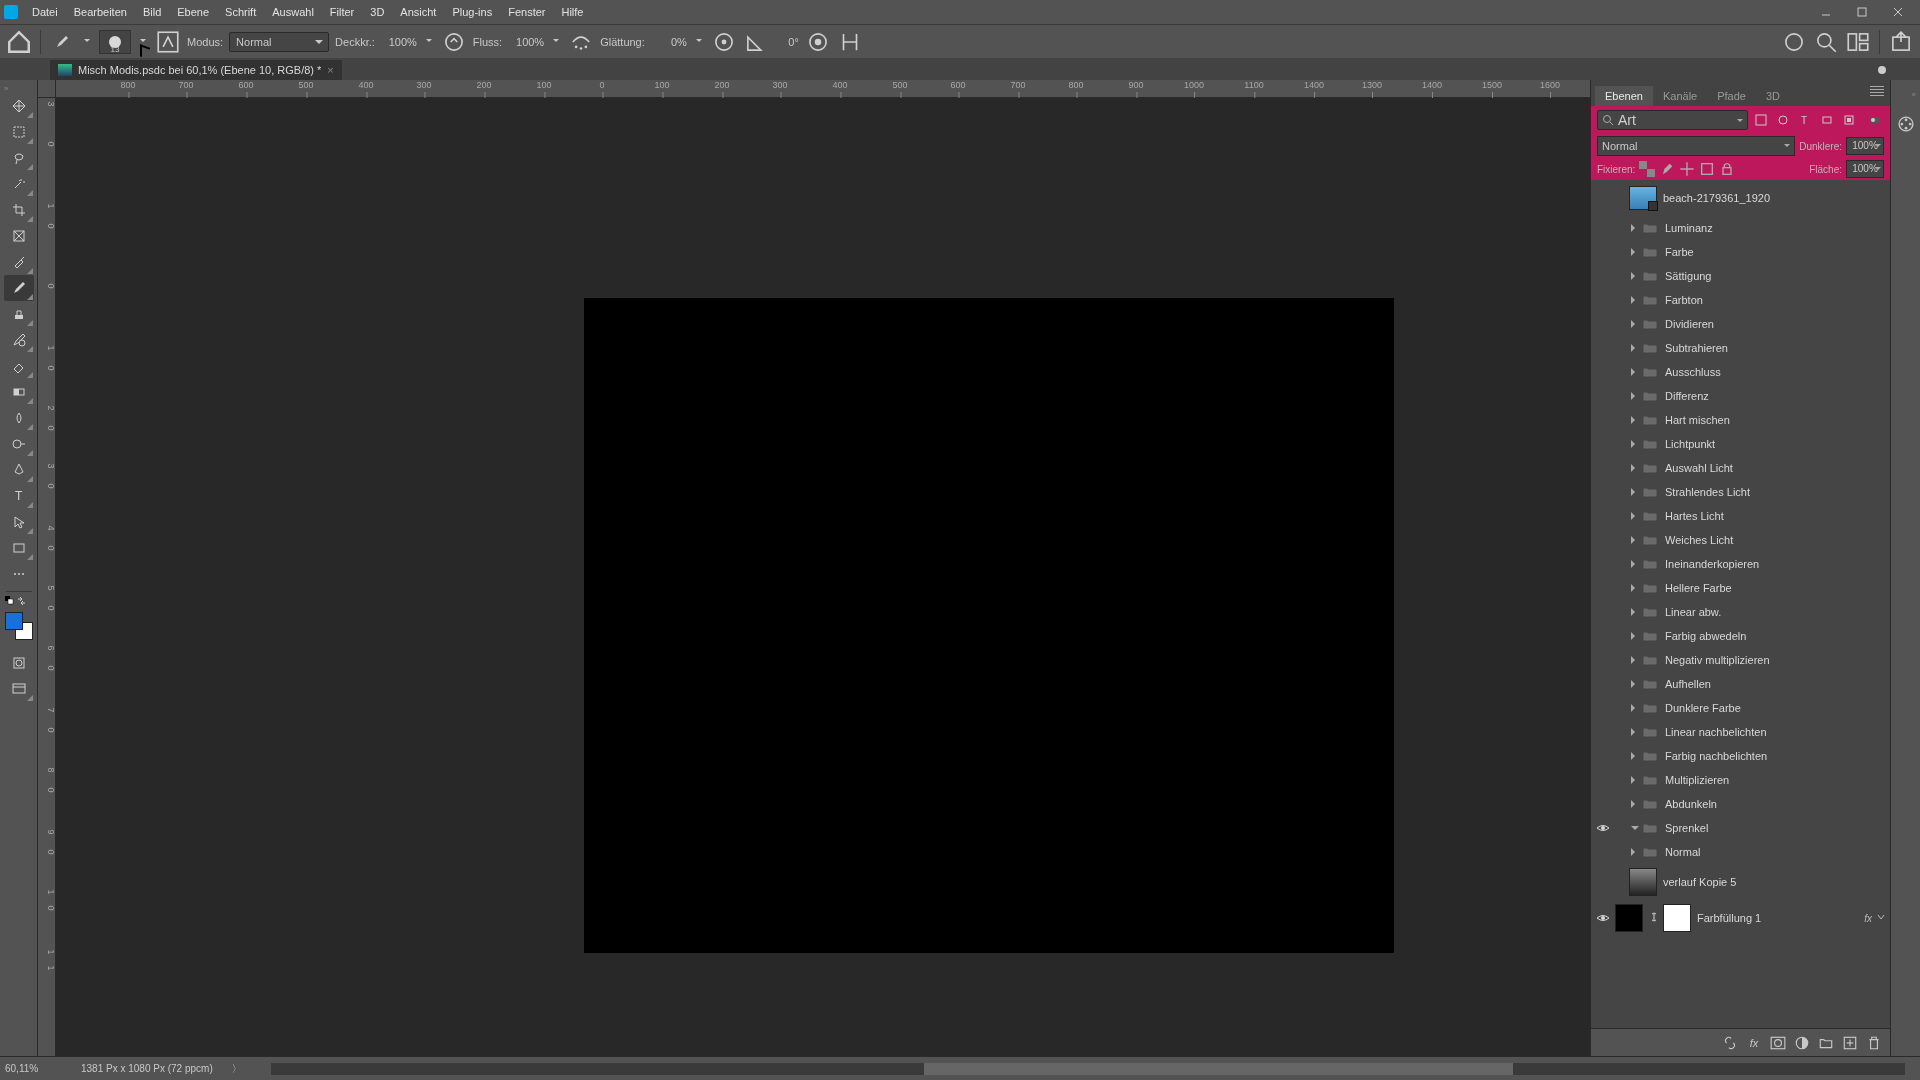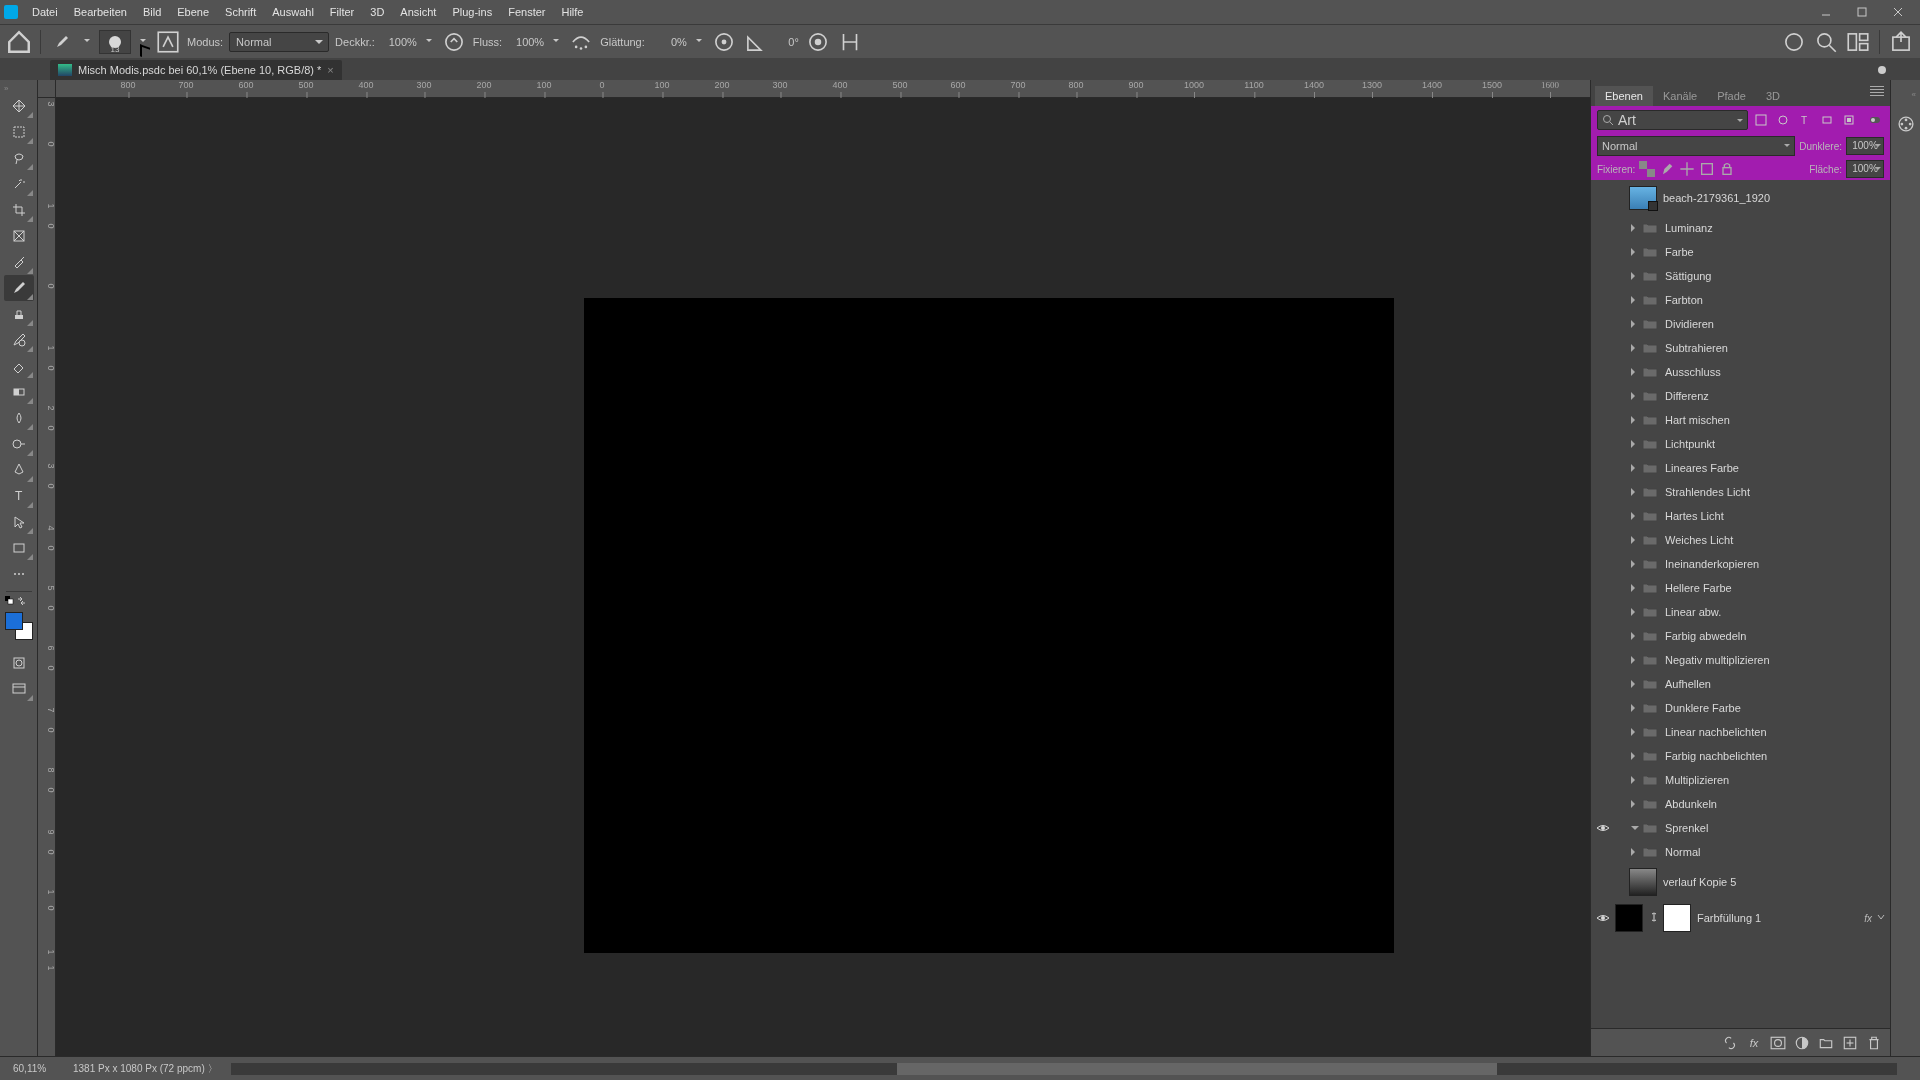--- a/index.html
+++ b/index.html
@@ -51,21 +51,21 @@
 .ruler-h{position:absolute;top:0;left:18px;right:0;height:18px;background:#535353;border-bottom:1px solid #2a2a2a;display:flex;}
 .ruler-h .tick{position:absolute;top:0;font-size:9px;color:#a8a8a8;text-align:center;transform:translateX(-50%);}
 .ruler-h .tick::before{content:'';position:absolute;left:50%;top:12px;width:1px;height:6px;background:#888;}
 .ruler-v{position:absolute;top:18px;left:0;bottom:0;width:18px;background:#535353;border-right:1px solid #2a2a2a;}
 .ruler-v .tick{position:absolute;left:0;font-size:9px;color:#a8a8a8;writing-mode:vertical-rl;transform:translateY(-50%);text-align:center;width:18px;}
 .ruler-corner{position:absolute;top:0;left:0;width:18px;height:18px;background:#535353;border-right:1px solid #2a2a2a;border-bottom:1px solid #2a2a2a;}
 .canvas-inner{position:absolute;top:18px;left:18px;right:0;bottom:0;overflow:hidden;}
 .black-doc{position:absolute;background:#000;}
 
 
-.right-stack{width:300px;background:#a21caf;display:flex;flex-direction:column;border-left:1px solid #2a2a2a;}
+.right-stack{width:300px;background:#be185d;display:flex;flex-direction:column;border-left:1px solid #2a2a2a;}
 .right-collapsed{width:30px;background:#535353;display:flex;flex-direction:column;align-items:center;padding-top:10px;gap:14px;border-left:1px solid #2a2a2a;}
 .right-collapsed .cbtn{width:22px;height:22px;display:flex;align-items:center;justify-content:center;color:#c8c8c8;}
 
 
 .panel-tabs{height:26px;display:flex;align-items:flex-end;background:#434343;padding-left:4px;gap:0;position:relative;}
 .panel-tabs .tab{padding:4px 10px;font-size:11px;color:#999;cursor:pointer;}
 .panel-tabs .tab.active{background:#535353;color:#e8e8e8;}
 .panel-tabs .menu-ico{position:absolute;right:6px;top:6px;width:14px;height:10px;display:flex;flex-direction:column;gap:2px;color:#aaa;cursor:pointer;}
 .panel-tabs .menu-ico span{height:1px;background:#aaa;}
 .panel-dot{position:absolute;right:4px;top:-14px;width:8px;height:8px;background:#ccc;border-radius:50%;}
@@ -111,21 +111,21 @@
 .link-ico{width:12px;margin-right:2px;color:#d8d8d8;}
 .mask-thumb{width:28px;height:28px;background:#fff;border:1px solid #222;margin-right:6px;}
 .grad-thumb{width:28px;height:28px;background:linear-gradient(#888,#222);border:1px solid #222;margin-right:6px;}
 .fx-label{margin-left:auto;font-size:10px;color:#b8b8b8;font-style:italic;padding-right:4px;}
 
 
 .layer-btm{height:28px;background:#535353;display:flex;align-items:center;justify-content:flex-end;gap:8px;padding:0 8px;border-top:1px solid #2a2a2a;}
 .layer-btm .b{width:16px;height:16px;display:flex;align-items:center;justify-content:center;color:#c8c8c8;}
 
 
-.statusbar{position:absolute;bottom:0;left:0;right:0;height:24px;background:#535353;display:flex;align-items:center;padding:0 13px;font-size:10px;color:#c8c8c8;border-top:1px solid #2a2a2a;}
+.statusbar{position:absolute;bottom:0;left:0;right:0;height:24px;background:#535353;display:flex;align-items:center;padding:0 5px;font-size:10px;color:#c8c8c8;border-top:1px solid #2a2a2a;gap:16px;}
 .statusbar .zoom{width:60px;}
 .statusbar .arrow-btn{width:16px;text-align:center;}
 .statusbar .hscroll{flex:1;display:flex;align-items:center;margin:0 10px;}
 .statusbar .hscroll .track{flex:1;height:12px;background:#3a3a3a;position:relative;}
 .statusbar .hscroll .thumb{position:absolute;height:12px;background:#666;}
 
 
 .fake-cursor{position:absolute;width:12px;height:16px;pointer-events:none;z-index:1000;}
 .fake-cursor::before{content:'';position:absolute;border-left:2px solid #000;border-top:2px solid #000;width:8px;height:10px;transform:skewY(20deg);}
 </style>
@@ -449,21 +449,21 @@
         <div class="tick" style="left: 902px;">600</div>
         <div class="tick" style="left: 962px;">700</div>
         <div class="tick" style="left: 1020px;">800</div>
         <div class="tick" style="left: 1080px;">900</div>
         <div class="tick" style="left: 1138px;">1000</div>
         <div class="tick" style="left: 1198px;">1100</div>
         <div class="tick" style="left: 1258px;">1400</div>
         <div class="tick" style="left: 1316px;">1300</div>
         <div class="tick" style="left: 1376px;">1400</div>
         <div class="tick" style="left: 1436px;">1500</div>
-        <div class="tick" style="left: 1494px; font-family: Liberation Serif, serif;">1600</div>
+        <div class="tick" style="left: 1494px;">1600</div>
       </div>
     <div class="ruler-v" id="ruler-v">
         <div class="tick" style="top: 6px;">3</div>
         <div class="tick" style="top: 46px;">0</div>
         <div class="tick" style="top: 108px;">1</div>
         <div class="tick" style="top: 128px;">0</div>
         <div class="tick" style="top: 188px;">0</div>
         <div class="tick" style="top: 250px;">1</div>
         <div class="tick" style="top: 270px;">0</div>
         <div class="tick" style="top: 310px;">2</div>
@@ -713,21 +713,21 @@
         </div>
         <div class="layer-row">
           <div class="vis-col"></div>
           <div class="indent"></div>
           <div class="expand-arrow"></div>
           <div class="folder-ico">
             <svg viewBox="0 0 16 12">
               <path d="M1 2 L5 2 L6 3 L15 3 L15 11 L1 11 Z" fill="#6a6a6a" stroke="#444"></path>
             </svg>
           </div>
-          <span>Lineares Farbe</span>
+          <span>Auswahl Licht</span>
         </div>
         <div class="layer-row">
           <div class="vis-col"></div>
           <div class="indent"></div>
           <div class="expand-arrow"></div>
           <div class="folder-ico">
             <svg viewBox="0 0 16 12">
               <path d="M1 2 L5 2 L6 3 L15 3 L15 11 L1 11 Z" fill="#6a6a6a" stroke="#444"></path>
             </svg>
           </div>

